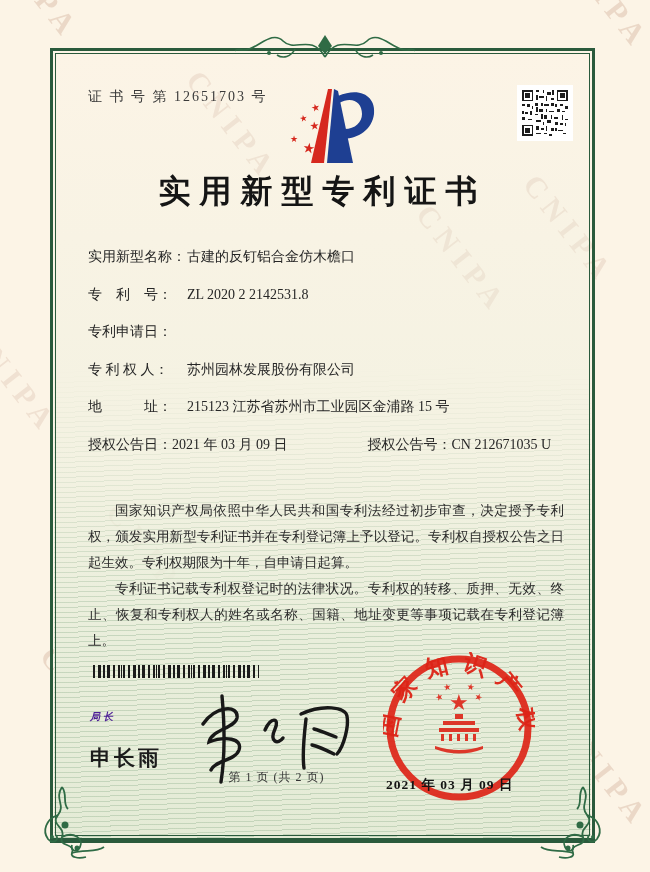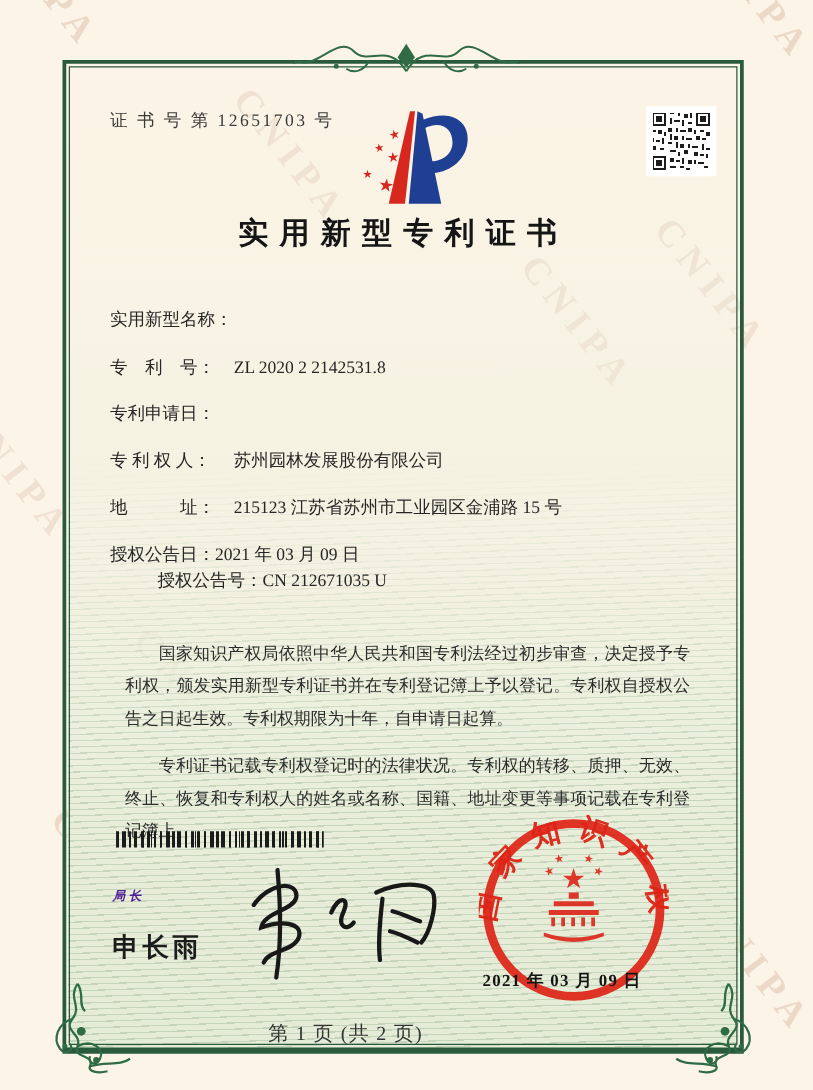--- a/index.html
+++ b/index.html
@@ -24,55 +24,55 @@
          mask-image:linear-gradient(to bottom,transparent 40%,#000 72%);}
 
   .content{position:absolute;inset:0;z-index:3;padding-left:31px;}
 
   
   .cert-no{position:absolute;left:88px;top:88px;font-size:14px;letter-spacing:2px;color:#3a3a3a;}
   .logo{position:absolute;left:282px;top:84px;width:96px;height:84px;}
   .qr-wrap{position:absolute;left:517px;top:85px;width:56px;height:56px;background:#fff;
            display:flex;align-items:center;justify-content:center;}
   .title{position:absolute;left:50px;top:170px;width:545px;text-align:center;
-         font-size:24px;font-weight:700;letter-spacing:9px;color:#151515;}
+         font-size:32px;font-weight:700;letter-spacing:9px;color:#151515;}
 
   
   .fields{position:absolute;left:88px;top:246px;width:478px;font-size:14px;color:#262626;}
   .f-row{display:flex;margin-bottom:16.5px;line-height:21px;}
   .f-label{display:inline-block;width:99px;white-space:pre;flex:none;}
   .f-value{white-space:pre;}
-  .grant-row{display:flex;flex-direction:column;}
-  .grant-col2{margin-left:38px;display:flex;align-items:flex-end;}
+  .grant-row{display:flex;}
+  .grant-col2{margin-left:80px;display:flex;align-items:flex-end;}
 
   
   .paras{position:absolute;left:88px;top:498px;width:476px;font-size:13.5px;line-height:1.92;
          color:#2b2b2b;text-align:justify;}
-  .paras p{margin:12px;text-indent:2em;}
+  .paras p{margin:0;text-indent:2em;}
 
   
   .barcode{position:absolute;left:93px;top:665px;width:166px;height:13px;
     background-image:repeating-linear-gradient(90deg,#1b1b1b 0 2px,transparent 2px 5px),
                      repeating-linear-gradient(90deg,#1b1b1b 0 1px,transparent 1px 7px);}
 
   
   .sig-title{position:absolute;left:90px;top:710px;font-family:"Liberation Sans","DejaVu Sans",sans-serif;
              font-size:10px;font-weight:700;letter-spacing:3px;color:#4c1d95;font-style:italic;}
   .sig-name{position:absolute;left:90px;top:744px;font-family:"Liberation Sans","DejaVu Sans",sans-serif;
             font-size:21px;font-weight:700;letter-spacing:3px;color:#1c1c1c;}
   .sig-hand{position:absolute;left:185px;top:688px;width:175px;height:100px;}
 
   
   .seal{position:absolute;left:383px;top:652px;width:152px;height:152px;z-index:3;}
   .seal-date{position:absolute;left:386px;top:776px;font-size:13.5px;font-weight:600;
              letter-spacing:1px;color:#141414;z-index:4;}
 
   
-  .footer{position:absolute;left:50px;top:817px;width:453px;text-align:center;
-          font-size:16px;letter-spacing:1px;color:#333;}
+  .footer{position:absolute;left:50px;top:769px;width:453px;text-align:center;
+          font-size:12px;letter-spacing:1px;color:#333;}
 
   
   .orn{position:absolute;z-index:4;pointer-events:none;}
   .orn-top{left:233px;top:27px;width:184px;height:40px;}
   .orn-bl{left:32px;top:785px;width:76px;height:76px;}
   .orn-br{left:537px;top:785px;width:76px;height:76px;transform:scaleX(-1);}
 </style>
 </head>
 <body>
 
@@ -208,20 +208,21 @@
             <rect x="17" y="28" width="2" height="1"></rect>
         </g>
       </svg>
     </div>
 
     <div class="title">实用新型专利证书</div>
 
     <div class="fields">
       <div class="f-row">
         <span class="f-label">实用新型名称：</span>
+        <span class="f-value">古建的反钉铝合金仿木檐口</span>
       </div>
       <div class="f-row">
         <span class="f-label">专　利　号：</span>
         <span class="f-value">ZL 2020 2 2142531.8</span>
       </div>
       <div class="f-row">
         <span class="f-label">专利申请日：</span>
       </div>
       <div class="f-row">
         <span class="f-label">专 利 权 人：</span>

